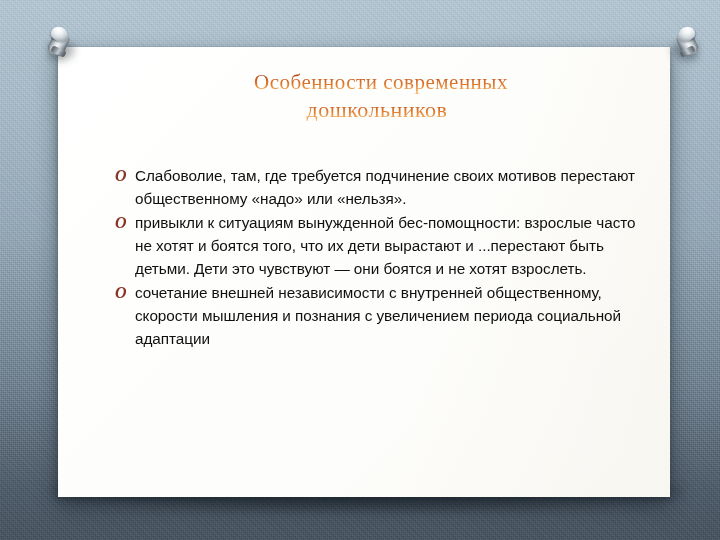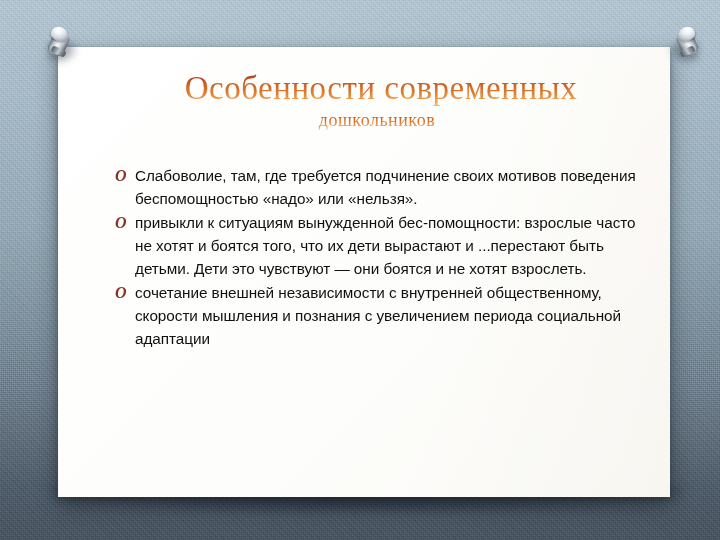--- a/index.html
+++ b/index.html
@@ -116,25 +116,25 @@
         #c4551f 28%,
         #e07a2c 58%,
         #f0a251 82%,
         #f6bf7e 100%);
     -webkit-background-clip: text;
     background-clip: text;
     color: transparent;
     -webkit-text-fill-color: transparent;
   }
   #title-line-1 {
-    font-size: 33px;
+    font-size: 21px;
     padding-left: 34px;
   }
   #title-line-2 {
-    font-size: 18px;
+    font-size: 22px;
     padding-left: 26px;
     margin-top: 4px;
   }
 
   
   #bullet-list {
     position: absolute;
     left: 57px;
     top: 117px;
     right: 28px;
@@ -252,21 +252,21 @@
 
     <div id="title-block">
       <div class="title-line" id="title-line-1">Особенности современных</div>
       <div class="title-line" id="title-line-2">дошкольников</div>
     </div>
 
     <div id="bullet-list">
 
       <div class="bullet-item">
         <span class="bullet-marker">O</span>
-        <span class="bullet-text">Слабоволие,  там, где требуется подчинение своих мотивов поведения беспомощностью «надо» или «нельзя».</span>
+        <span class="bullet-text">Слабоволие,  там, где требуется подчинение своих мотивов перестают общественному «надо» или «нельзя».</span>
       </div>
 
       <div class="bullet-item">
         <span class="bullet-marker">O</span>
         <span class="bullet-text"> привыкли к ситуациям вынужденной бес-помощности: взрослые часто не хотят и боятся того, что их дети вырастают и ...перестают быть детьми. Дети это чувствуют — они боятся и не хотят взрослеть.</span>
       </div>
 
       <div class="bullet-item">
         <span class="bullet-marker">O</span>
         <span class="bullet-text"> сочетание внешней независимости с внутренней общественному, скорости мышления и познания с увеличением периода социальной адаптации</span>

